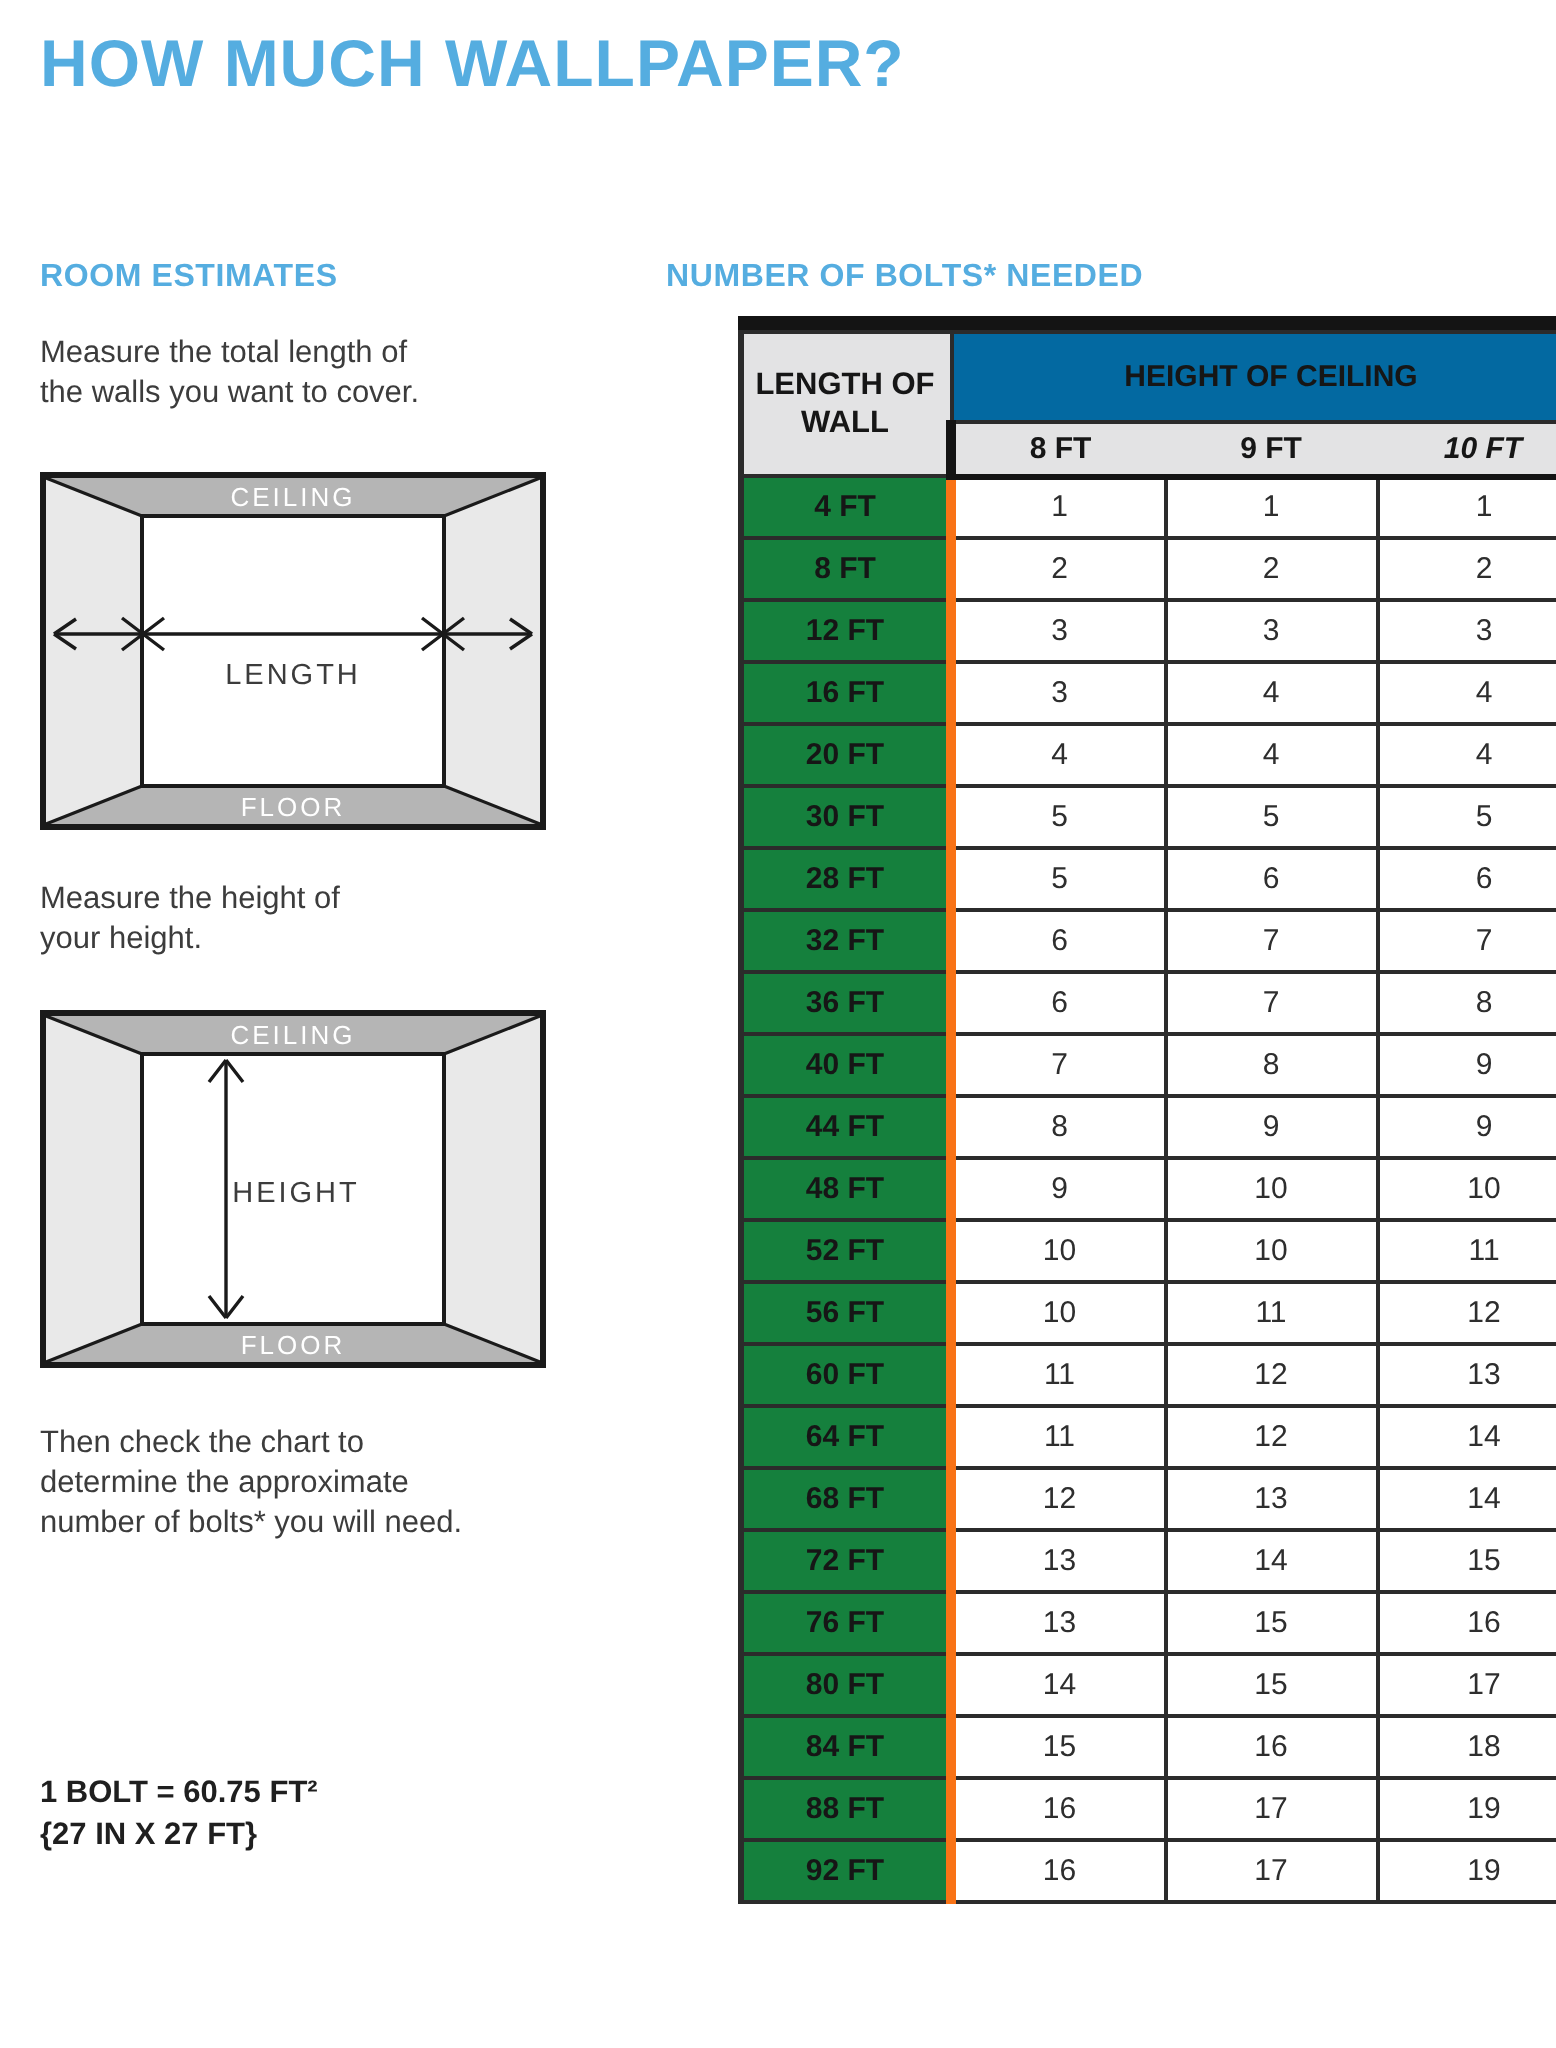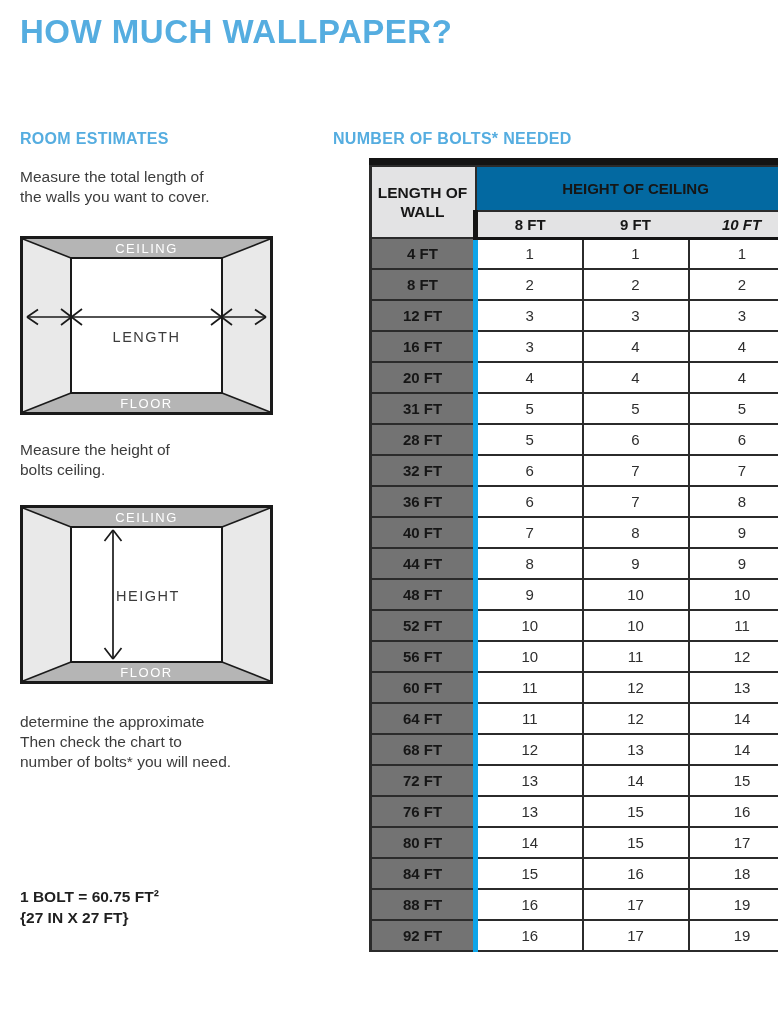--- a/index.html
+++ b/index.html
@@ -123,24 +123,24 @@
   }
   tr.ft-row th.ft-first { border-left: 5px solid #141414; }
   tr.ft-row th.ft-last  { border-right: 2px solid #2b2b2b; font-style: italic; }
   table.bolts tbody td {
     height: 31px;
     font-size: 15px;
     color: #2e2e2e;
     background: #ffffff;
   }
   table.bolts tbody td.wall {
-    background: #737373;
+    background: #15803d;
     font-weight: 700;
     color: #161616;
-    border-right: 5px solid #0ea5e9;
+    border-right: 5px solid #f97316;
     text-align: center;
   }
 </style>
 </head>
 <body>
 
 <div class="page">
 
   <h1 class="page-title">HOW MUCH WALLPAPER?</h1>
 
@@ -172,21 +172,21 @@
       <path d="M41,73 L62,89 M41,89 L62,73"></path>
       <path d="M191,73 L212,89 M191,89 L212,73"></path>
     </g>
     <text x="126.5" y="17" text-anchor="middle" class="svg-wall-label">CEILING</text>
     <text x="126.5" y="172" text-anchor="middle" class="svg-wall-label">FLOOR</text>
     <text x="126.5" y="106" text-anchor="middle" class="svg-dim-label">LENGTH</text>
   </svg>
 
   <p class="body-text step2">
     <span>Measure the height of</span>
-    <span>bolts ceiling.</span>
+    <span>your height.</span>
   </p>
 
   <svg class="room-diagram diagram-height" width="253" height="179" viewBox="0 0 253 179">
     <rect x="1.5" y="1.5" width="250" height="176" fill="#ffffff" stroke="#1a1a1a" stroke-width="3"></rect>
     <polygon points="3,3 250,3 202,22 51,22" fill="#b5b5b5"></polygon>
     <polygon points="3,176 51,157 202,157 250,176" fill="#b5b5b5"></polygon>
     <polygon points="3,3 51,22 51,157 3,176" fill="#e9e9e9"></polygon>
     <polygon points="250,3 202,22 202,157 250,176" fill="#e9e9e9"></polygon>
     <rect x="51" y="22" width="151" height="135" fill="#ffffff" stroke="#1a1a1a" stroke-width="2"></rect>
     <g stroke="#1a1a1a" stroke-width="1.6">
@@ -199,22 +199,22 @@
       <line x1="93" y1="25" x2="93" y2="154"></line>
       <path d="M93,25 L84.5,36 M93,25 L101.5,36"></path>
       <path d="M93,154 L84.5,143 M93,154 L101.5,143"></path>
     </g>
     <text x="126.5" y="17" text-anchor="middle" class="svg-wall-label">CEILING</text>
     <text x="126.5" y="172" text-anchor="middle" class="svg-wall-label">FLOOR</text>
     <text x="128" y="96" text-anchor="middle" class="svg-dim-label">HEIGHT</text>
   </svg>
 
   <p class="body-text step3">
+    <span>Then check the chart to</span>
     <span>determine the approximate</span>
-    <span>Then check the chart to</span>
     <span>number of bolts* you will need.</span>
   </p>
 
   <p class="footnote-text bolt-info">
     <span>1 BOLT = 60.75 FT²</span>
     <span>{27 IN X 27 FT}</span>
   </p>
 
   <div class="table-wrap">
     <div class="table-topbar"></div>
@@ -261,21 +261,21 @@
             <td>4</td>
             <td>4</td>
           </tr>
           <tr>
             <td class="wall">20 FT</td>
             <td>4</td>
             <td>4</td>
             <td>4</td>
           </tr>
           <tr>
-            <td class="wall">31 FT</td>
+            <td class="wall">30 FT</td>
             <td>5</td>
             <td>5</td>
             <td>5</td>
           </tr>
           <tr>
             <td class="wall">28 FT</td>
             <td>5</td>
             <td>6</td>
             <td>6</td>
           </tr>

